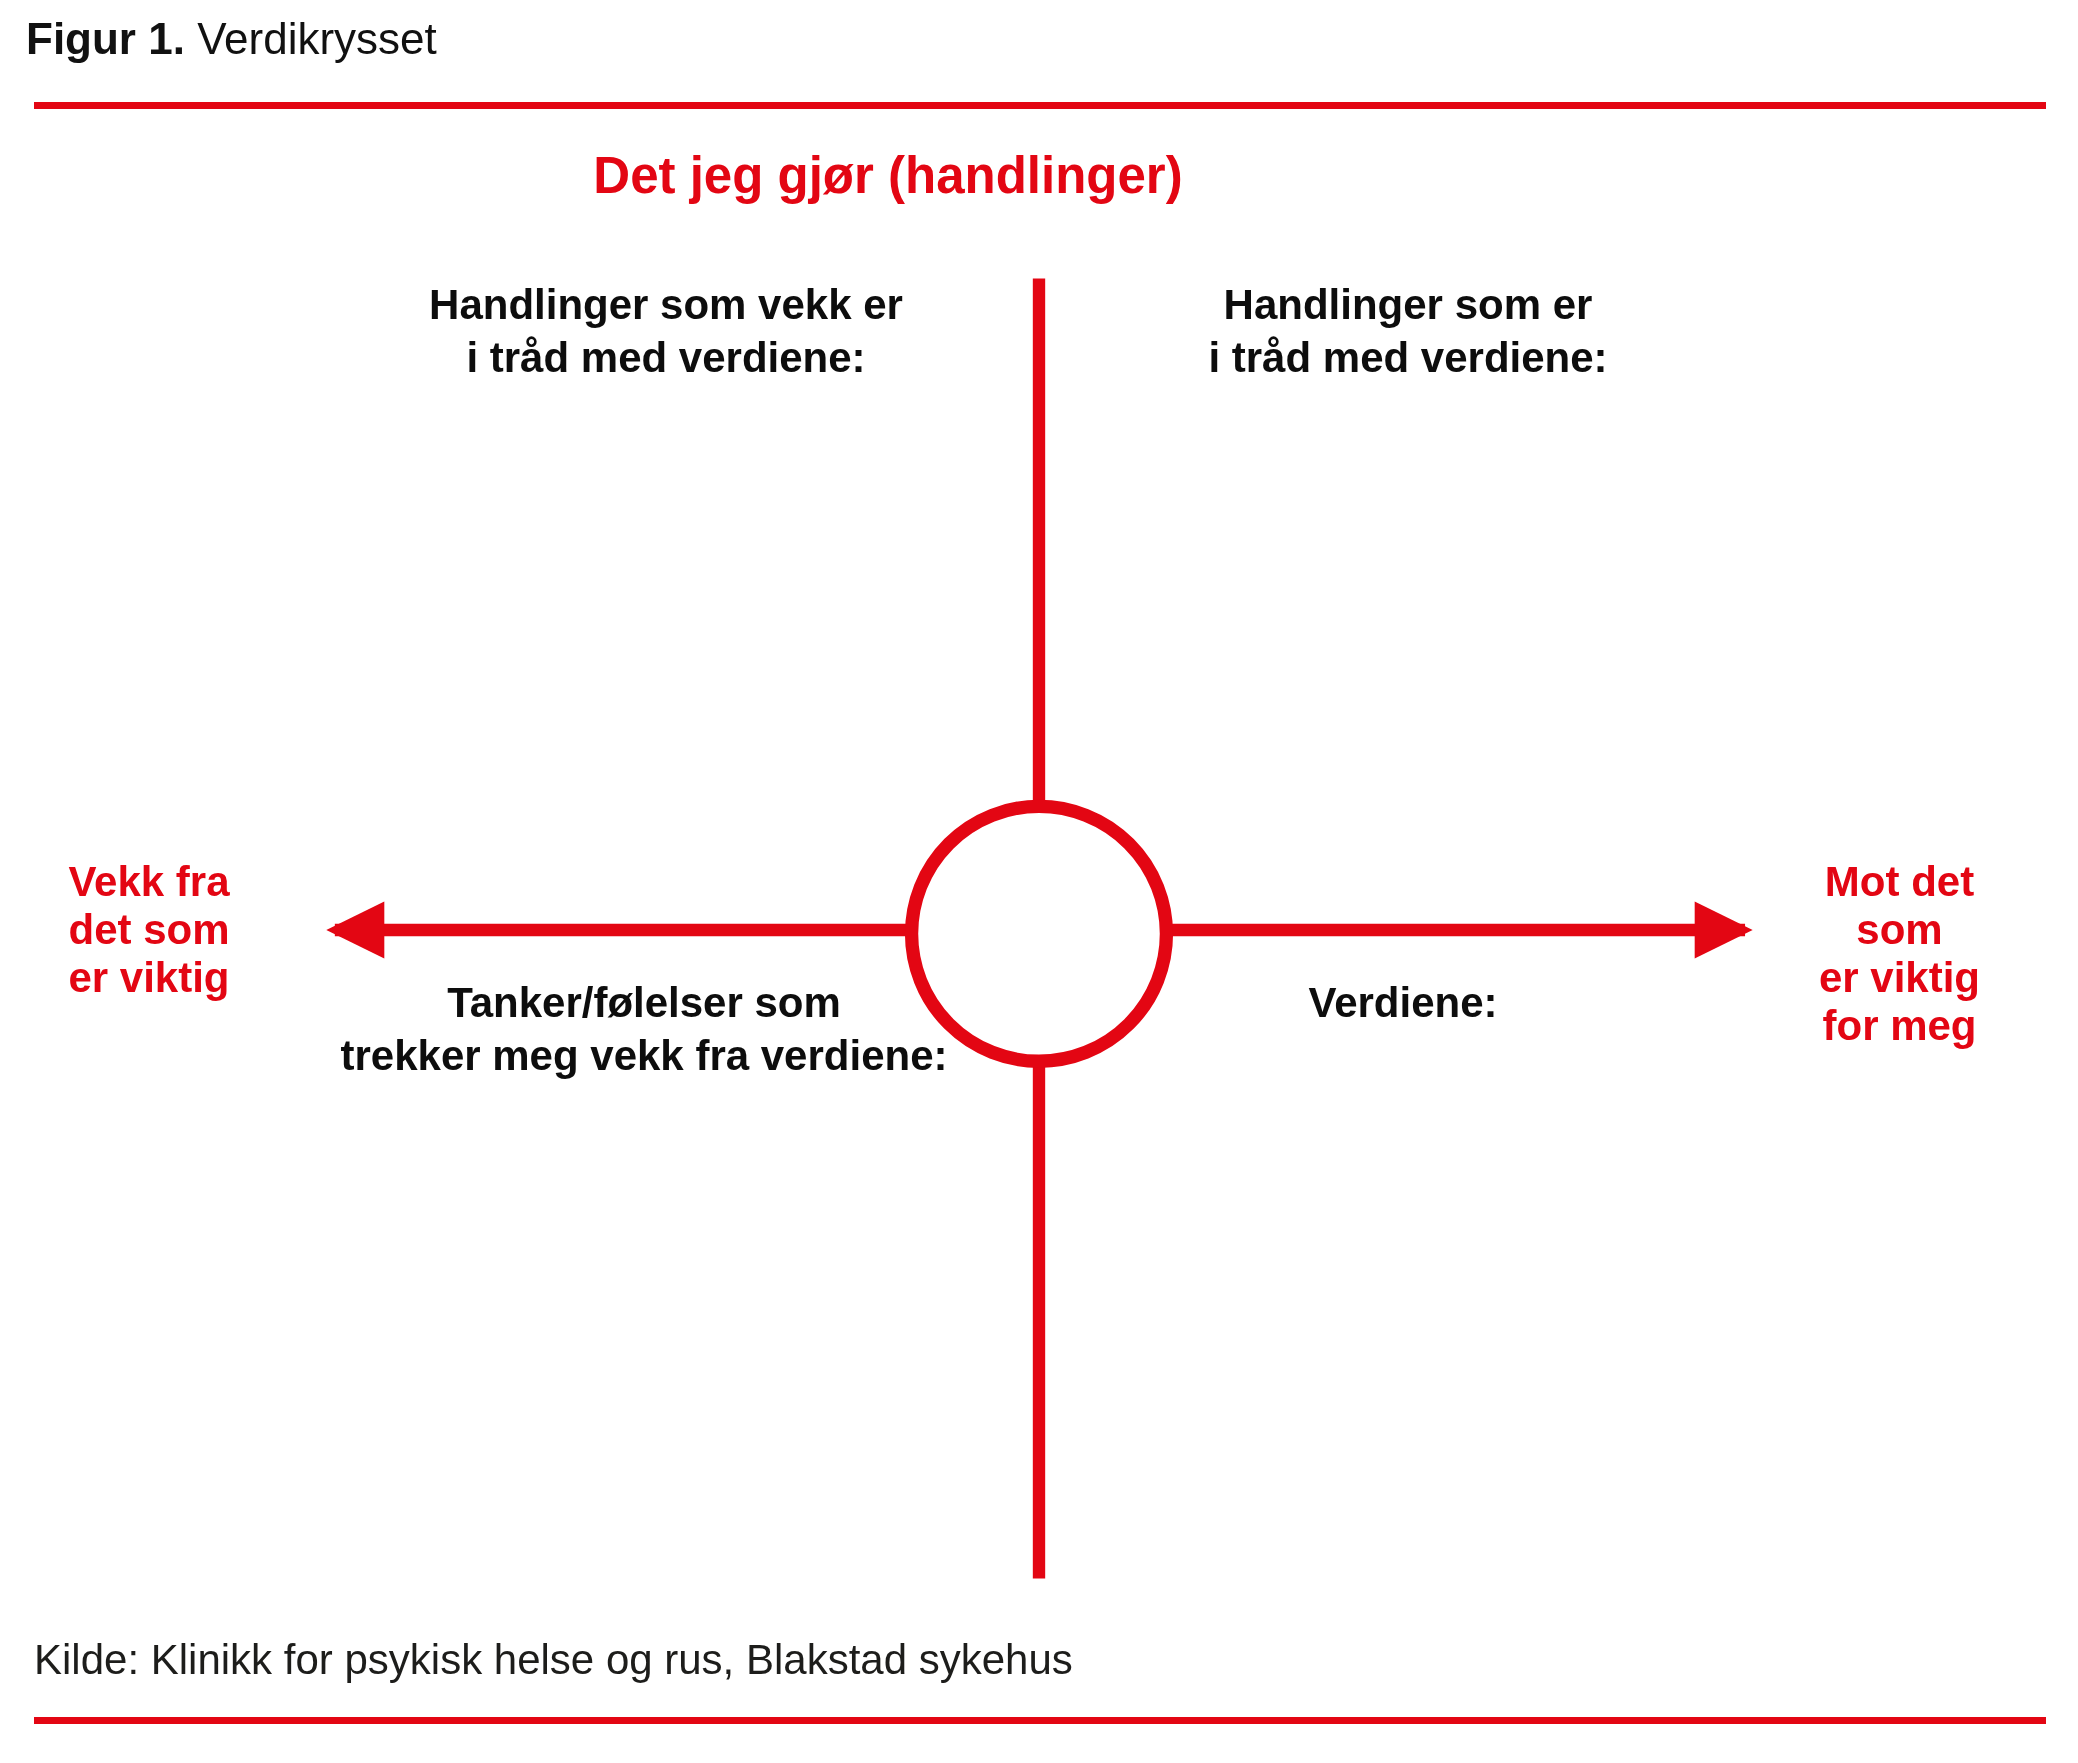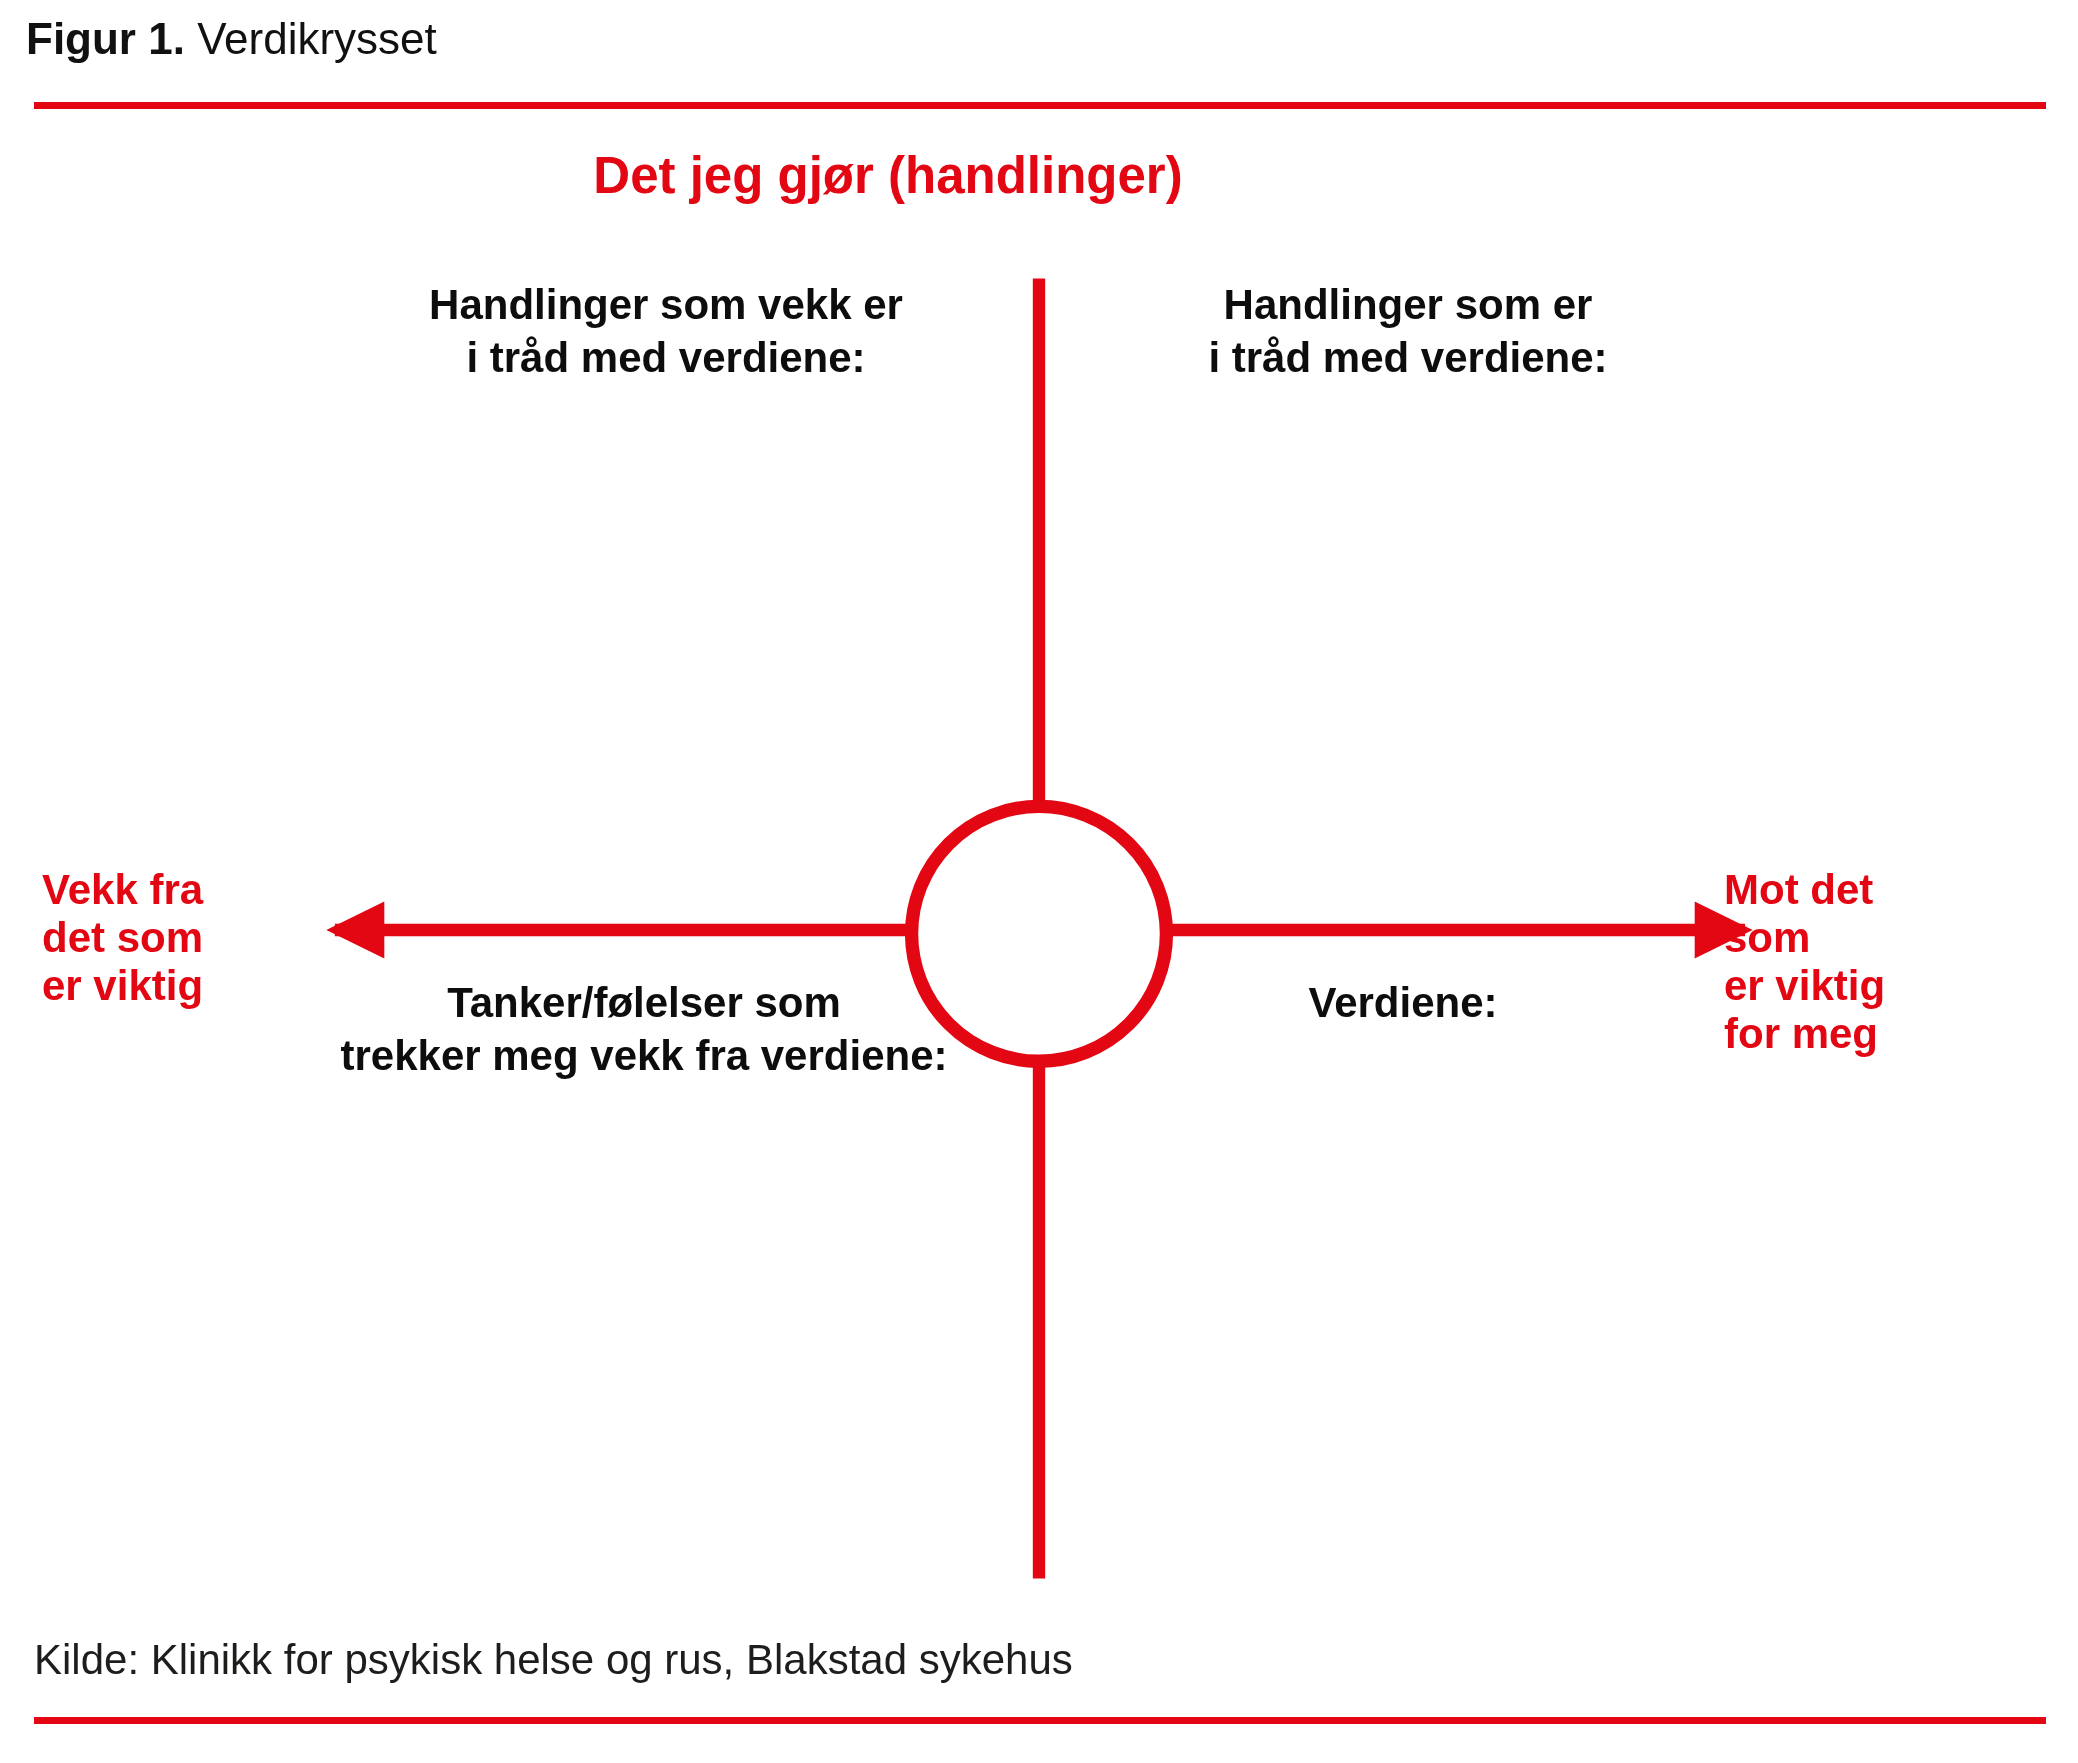--- a/index.html
+++ b/index.html
@@ -42,24 +42,24 @@
     font-size:42px;font-weight:700;line-height:53px;
     text-align:center;color:#0d0d0d;
   }
   .quad-top-left{left:333px;width:666px;top:278px;}
   .quad-top-right{left:1075px;width:666px;top:278px;}
   .quad-bottom-left{left:311px;width:666px;top:976px;}
   .quad-bottom-right{left:1070px;width:666px;top:976px;}
 
   .axis-label{
     font-size:42px;font-weight:700;line-height:48px;
-    color:var(--accent);margin-top:8px;
+    text-align:center;color:var(--accent);
   }
   .axis-left{left:42px;width:214px;top:858px;}
-  .axis-right{left:1724px;width:247px;top:858px;}
+  .axis-right{left:1776px;width:247px;top:858px;}
 
   .center-label{
     left:896px;width:285px;top:902px;height:63px;line-height:63px;
     text-align:center;font-size:59px;font-weight:700;color:var(--accent);
   }
 
   .source-line{
     left:34px;top:1636px;font-size:42px;font-weight:400;color:#1d1d1b;
   }
 </style>

